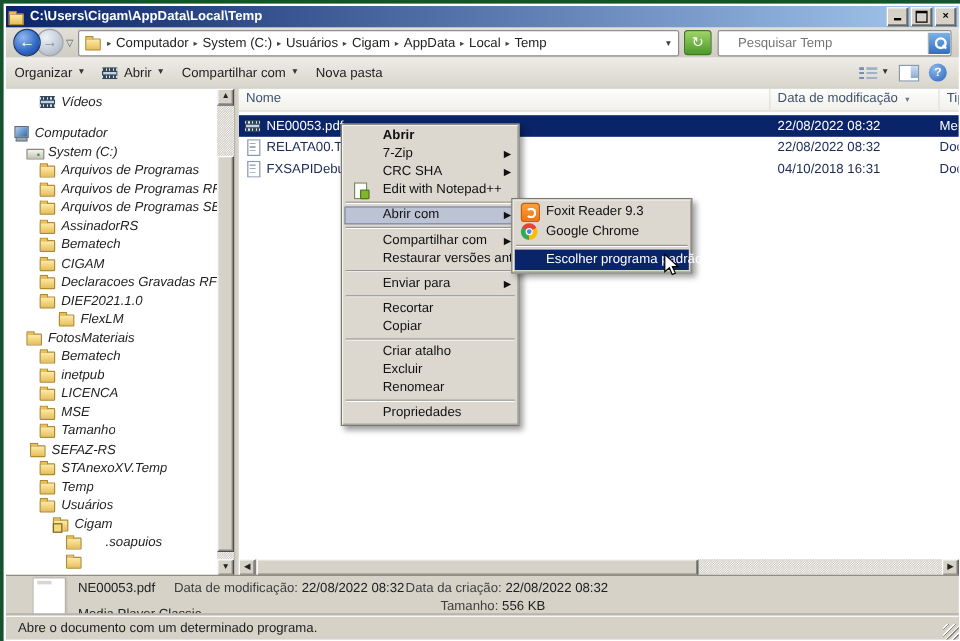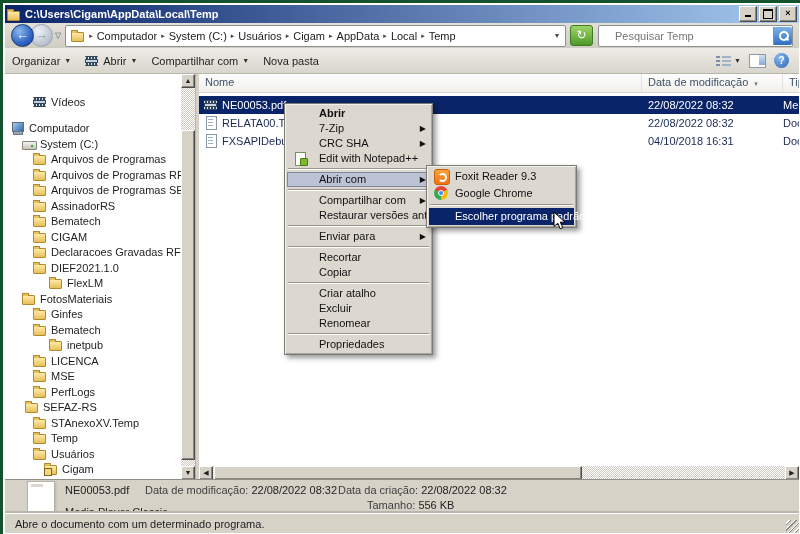--- a/index.html
+++ b/index.html
@@ -58,21 +58,21 @@
   .icon-views{width:15px;height:11px;background-image:repeating-linear-gradient(#7a90aa 0 2px,transparent 2px 4px);background-size:4px 10px;background-repeat:no-repeat;background-position:0 1px;}
   .icon-views::after{content:"";position:absolute;left:6px;top:1px;width:9px;height:10px;background-image:repeating-linear-gradient(#9fb2c8 0 2px,transparent 2px 4px);}
   .icon-preview{width:15px;height:12px;background:#fff;border:1px solid #8a98a8;}
   .icon-preview::after{content:"";position:absolute;right:0;top:0;width:6px;height:10px;background:linear-gradient(#cfe0f0,#86abd4);}
   .icon-help{width:15px;height:15px;border-radius:50%;background:radial-gradient(circle at 35% 30%,#8ab8ec,#2b63b8);color:#fff;font-size:10px;font-weight:bold;text-align:center;line-height:15px;}
   .icon-bigdoc{width:34px;height:32px;}
   .icon-bigdoc::before{content:"";position:absolute;left:4px;top:0;width:26px;height:31px;background:#fff;border:1px solid #b5b2a8;box-shadow:1px 1px 2px rgba(0,0,0,.15);}
   .icon-bigdoc::after{content:"";position:absolute;left:8px;top:3px;width:12px;height:3px;background:#d9d7cf;}
   
   .main{position:absolute;left:2px;top:71px;right:2px;bottom:55px;background:#fff;}
-  .tree{position:absolute;left:0;top:17px;width:176px;bottom:0;overflow:hidden;background:#fff;}
+  .tree{position:absolute;left:0;top:0;width:176px;bottom:0;overflow:hidden;background:#fff;font-style:italic;}
   .tree-row{display:flex;align-items:center;gap:4px;height:15.5px;white-space:nowrap;color:#1e1e1e;}
   .tree-gap{margin-top:11px;}
   .tree-label{overflow:hidden;}
   .vscroll{position:absolute;left:176px;top:0;width:14px;bottom:0;background-color:#cdc9c0;background-image:linear-gradient(45deg,#fff 25%,transparent 25%,transparent 75%,#fff 75%),linear-gradient(45deg,#fff 25%,transparent 25%,transparent 75%,#fff 75%);background-size:2px 2px;background-position:0 0,1px 1px;}
   .gutter{position:absolute;left:190px;top:0;width:4px;bottom:0;background:#d6d2c8;border-left:1px solid #b8b5ab;}
   .sbtn{position:absolute;width:14px;height:14px;background:#d6d2c8;border:1px solid;border-color:#fff #4e4e4e #4e4e4e #fff;box-shadow:inset -1px -1px 0 #8a887e;font-size:7px;line-height:12px;text-align:center;color:#222;box-sizing:border-box;}
   .sthumb{position:absolute;background:#d6d2c8;border:1px solid;border-color:#fff #4e4e4e #4e4e4e #fff;box-shadow:inset -1px -1px 0 #8a887e;box-sizing:border-box;}
   .files{position:absolute;left:194px;top:0;right:0;bottom:0;background:#fff;overflow:hidden;}
   .fl-header{position:absolute;left:0;top:0;right:0;height:18px;background:linear-gradient(#fdfdfd,#f1f0eb);border-bottom:1px solid #d8d6ce;display:flex;color:#3f536b;}
   .fl-hcell{padding:2px 6px;border-right:1px solid #e2e0d8;box-sizing:border-box;white-space:nowrap;overflow:hidden;}
@@ -239,41 +239,37 @@
         <div class="tree-row" style="padding-left: 44px;">
           <span class="icon icon-folder"></span>
           <span class="tree-label">FlexLM</span>
         </div>
         <div class="tree-row" style="padding-left: 17px;">
           <span class="icon icon-folder"></span>
           <span class="tree-label">FotosMateriais</span>
         </div>
         <div class="tree-row" style="padding-left: 28px;">
           <span class="icon icon-folder"></span>
-          <span class="tree-label">Ginfes</span>
-        </div>
-        <div class="tree-row" style="padding-left: 28px;">
-          <span class="icon icon-folder"></span>
           <span class="tree-label">Bematech</span>
         </div>
-        <div class="tree-row" style="padding-left: 28px; margin-left: 16px;">
+        <div class="tree-row" style="padding-left: 28px;">
           <span class="icon icon-folder"></span>
           <span class="tree-label">inetpub</span>
         </div>
         <div class="tree-row" style="padding-left: 28px;">
           <span class="icon icon-folder"></span>
           <span class="tree-label">LICENCA</span>
         </div>
         <div class="tree-row" style="padding-left: 28px;">
           <span class="icon icon-folder"></span>
           <span class="tree-label">MSE</span>
         </div>
         <div class="tree-row" style="padding-left: 28px;">
           <span class="icon icon-folder"></span>
-          <span class="tree-label">PerfLogs</span>
+          <span class="tree-label">Tamanho</span>
         </div>
         <div class="tree-row" style="padding-left: 20px;">
           <span class="icon icon-folder"></span>
           <span class="tree-label">SEFAZ-RS</span>
         </div>
         <div class="tree-row" style="padding-left: 28px;">
           <span class="icon icon-folder"></span>
           <span class="tree-label">STAnexoXV.Temp</span>
         </div>
         <div class="tree-row" style="padding-left: 28px;">

